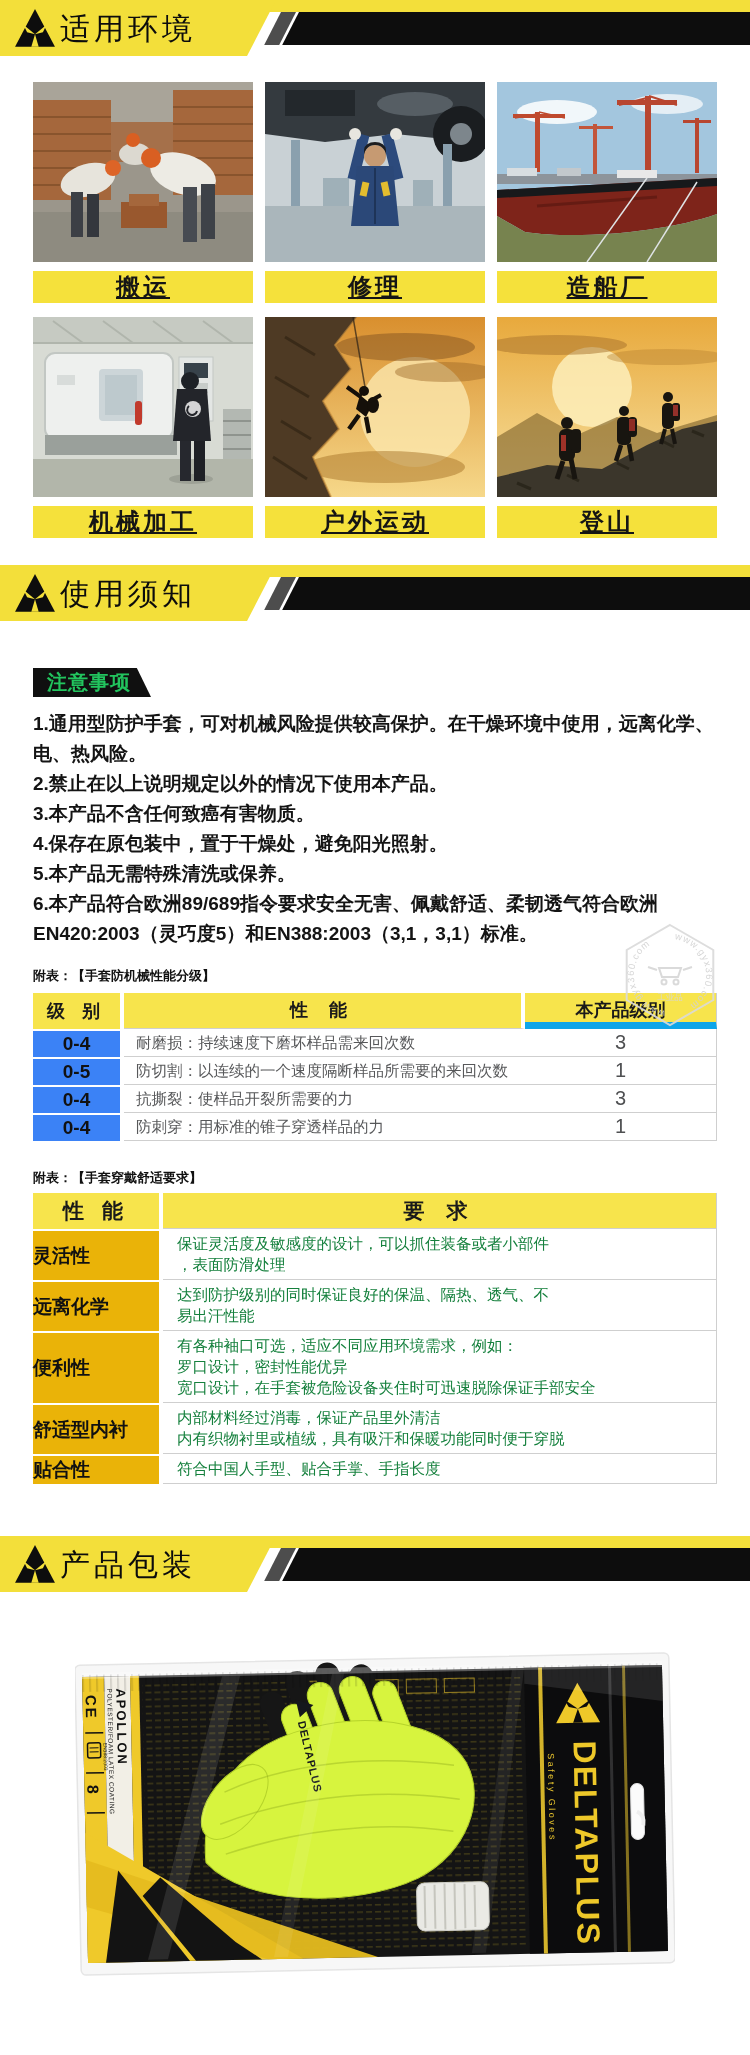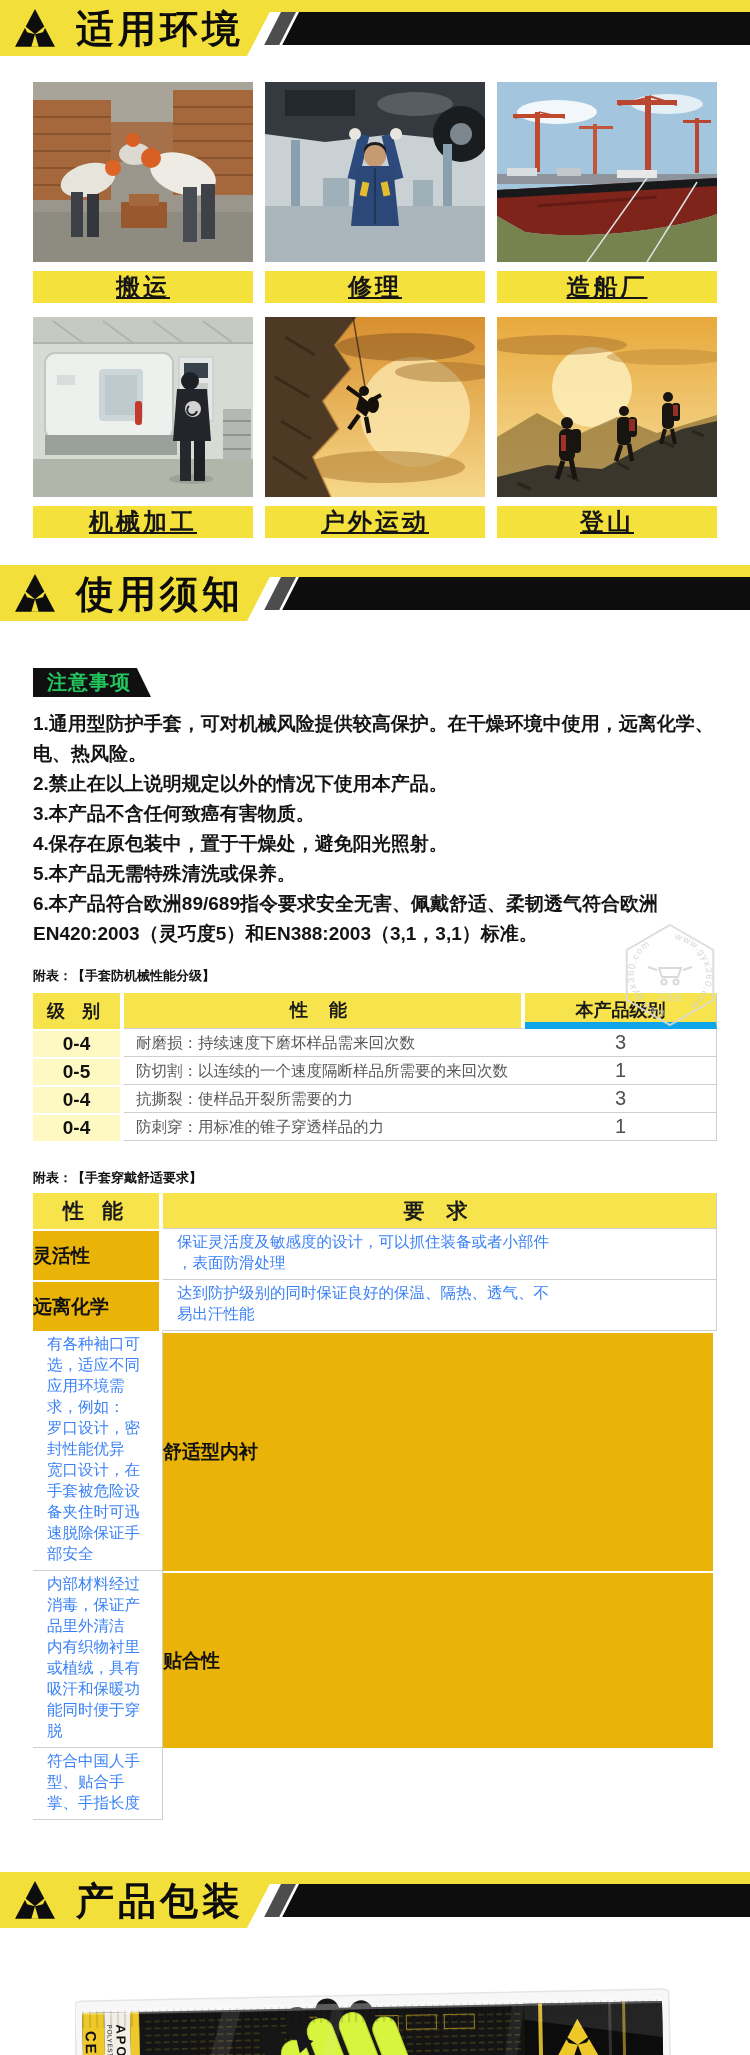--- a/index.html
+++ b/index.html
@@ -12,21 +12,21 @@
   
   .band{position:relative;height:56px;overflow:hidden;}
   .band .yel-top{position:absolute;left:0;top:0;width:100%;height:12px;background:#F3DF3A;}
   .band .yel-main{position:absolute;left:0;top:0;width:276px;height:56px;background:#F3DF3A;
     clip-path:polygon(0 0,100% 0,89.5% 100%,0 100%);}
   .band .grey{position:absolute;left:281px;top:12px;width:15px;height:33px;background:#4d4d4d;
     transform:skewX(-27deg);transform-origin:0 0;}
   .band .blk{position:absolute;left:299px;top:12px;width:480px;height:33px;background:#0d0d0d;
     transform:skewX(-27deg);transform-origin:0 0;}
   .band .logo{position:absolute;left:14px;top:7px;width:42px;height:44px;}
-  .band .t{position:absolute;left:76px;top:10px;font-size:38px;font-weight:bold;
+  .band .t{position:absolute;left:60px;top:10px;font-size:30px;font-weight:normal;
     letter-spacing:4px;color:#0c0c0c;line-height:38px;white-space:nowrap;}
   
   .tiles{display:grid;grid-template-columns:repeat(3,220px);column-gap:12px;
     justify-content:center;margin-top:26px;}
   .tile{margin-bottom:14px;}
   .tile .ph{height:180px;overflow:hidden;background:#ddd;}
   .tile .ph svg{display:block;width:100%;height:100%;}
   .tile .cap{height:32px;margin-top:9px;background:#F5E13B;display:flex;align-items:center;
     justify-content:center;font-size:24px;font-weight:bold;letter-spacing:3px;color:#151515;text-decoration:underline;}
   
@@ -37,37 +37,37 @@
   .list p{margin:0;font-size:19px;line-height:30px;color:#141414;font-weight:600;}
   .atitle{margin:18px 0 0 33px;font-size:13px;font-weight:bold;color:#111111;}
   
   .t1{margin:8px 0 0 33px;display:grid;grid-template-columns:91px 401px 192px;width:684px;}
   .t1 > div{box-sizing:border-box;}
   .t1 .h{background:#F7E44C;font-weight:bold;font-size:18px;color:#1a1a1a;text-align:center;
     height:36px;line-height:36px;}
   .t1 .h1a{border-right:4px solid #fff;letter-spacing:6px;}
   .t1 .h1b{border-right:4px solid #fff;border-bottom:1px solid #cfcfcf;letter-spacing:8px;line-height:35px;}
   .t1 .h1c{border-bottom:7px solid #0ea5e9;border-right:1px solid #cfcfcf;line-height:35px;}
-  .t1 .lvl{background:#fef9c3;border-right:4px solid #fff;border-top:2px solid #fff;
+  .t1 .lvl{background:#3b82f6;border-right:4px solid #fff;border-top:2px solid #fff;
     font-weight:bold;font-size:19px;text-align:center;height:28px;line-height:26px;color:#111;}
   .t1 .perf{border-bottom:1px solid #cfcfcf;color:#57585a;font-size:15.5px;height:28px;
     line-height:27px;padding-left:12px;white-space:nowrap;overflow:hidden;}
   .t1 .val{border-bottom:1px solid #cfcfcf;border-right:1px solid #cfcfcf;color:#4f5052;
     text-align:center;font-size:20px;height:28px;line-height:27px;}
   
   .t2{margin:6px 0 0 33px;display:grid;grid-template-columns:130px 554px;width:684px;}
   .t2 > div{box-sizing:border-box;}
   .t2 .h{background:#F7E44C;font-weight:bold;font-size:21px;color:#1a1a1a;text-align:center;
     height:36px;line-height:36px;}
   .t2 .h2a{border-right:4px solid #fff;letter-spacing:6px;}
   .t2 .h2b{border-bottom:1px solid #cfcfcf;border-right:1px solid #cfcfcf;letter-spacing:8px;line-height:35px;}
   .t2 .name{background:#eab308;border-right:4px solid #fff;border-top:2px solid #fff;
     font-weight:bold;font-size:19px;color:#111;display:flex;align-items:center;padding-left:0;}
-  .t2 .req{border-bottom:1px solid #cfcfcf;border-right:1px solid #cfcfcf;color:#3b82f6;
-    font-size:15.5px;line-height:21px;padding:4px 8px 4px 14px;white-space:pre-line;font-family:Liberation Mono, monospace;}
+  .t2 .req{border-bottom:1px solid #cfcfcf;border-right:1px solid #cfcfcf;color:#15803d;
+    font-size:15.5px;line-height:21px;padding:4px 8px 4px 14px;white-space:pre-line;}
   
   .wm{position:absolute;left:615px;top:920px;width:110px;height:110px;opacity:0.9;
     pointer-events:none;z-index:5;}
   
   .photo-wrap{margin-top:57px;display:flex;justify-content:center;}
   .photo-wrap svg{width:600px;height:330px;}
   .mt52{margin-top:52px;}
 </style>
 </head>
 <body>
@@ -329,20 +329,21 @@
   <div class="h h2b">要 求</div>
 
   <div class="name">灵活性</div>
   <div class="req">保证灵活度及敏感度的设计，可以抓住装备或者小部件
 ，表面防滑处理</div>
 
   <div class="name">远离化学</div>
   <div class="req">达到防护级别的同时保证良好的保温、隔热、透气、不
 易出汗性能</div>
 
+  <div class="name">便利性</div>
   <div class="req">有各种袖口可选，适应不同应用环境需求，例如：
 罗口设计，密封性能优异
 宽口设计，在手套被危险设备夹住时可迅速脱除保证手部安全</div>
 
   <div class="name">舒适型内衬</div>
   <div class="req">内部材料经过消毒，保证产品里外清洁
 内有织物衬里或植绒，具有吸汗和保暖功能同时便于穿脱</div>
 
   <div class="name">贴合性</div>
   <div class="req">符合中国人手型、贴合手掌、手指长度</div>

